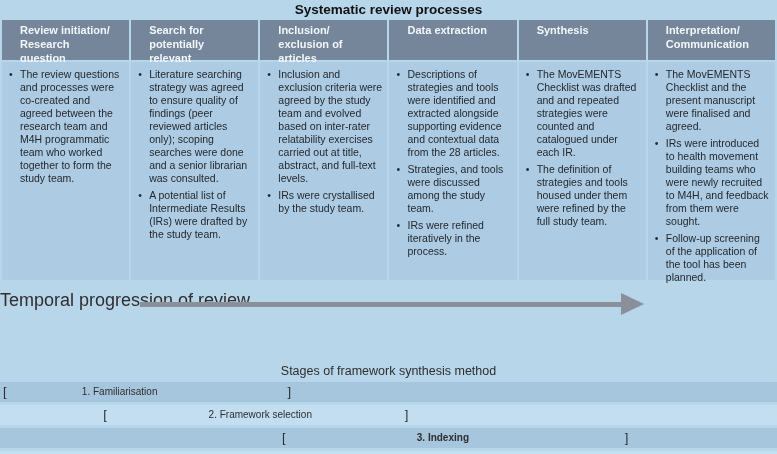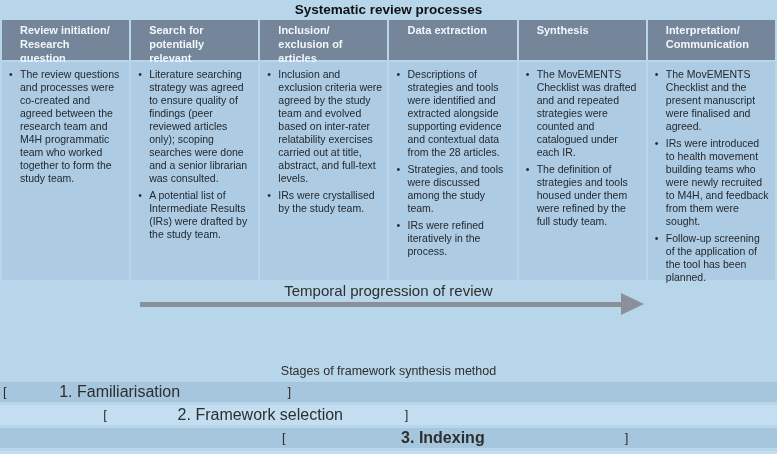--- a/index.html
+++ b/index.html
@@ -14,35 +14,35 @@
   .hcell{background:var(--header-bg,#75859a);color:var(--header-text,#f2f7fb);
          font-size:11px;font-weight:bold;line-height:1.25;padding:4px 18px;
          height:40px;box-sizing:border-box;white-space:pre-line;}
   .bcell{background:var(--cell-bg,#adcce3);color:var(--body-text,#23282e);
          font-size:10.5px;line-height:1.24;padding:6px 5px 0 7px;
          height:218px;box-sizing:border-box;}
   .bullet{display:flex;gap:3px;margin-bottom:4px;}
   .dot{flex:0 0 8px;}
   .btxt{flex:1;}
   .timeline{position:relative;height:40px;}
-  .arrow-label{position:absolute;top:2px;left:0;right:0;text-align:center;
-               font-size:15px;color:var(--label-text,#2e2e2e);}
+  .arrow-label{position:absolute;top:10px;left:0;right:0;
+               font-size:18px;color:var(--label-text,#2e2e2e);}
   .arrow-line{position:absolute;top:22px;left:140px;width:482px;height:5px;
               background:var(--arrow,#8a9099);}
   .arrow-head{position:absolute;top:13px;left:621px;width:0;height:0;
               border-left:23px solid var(--arrow,#8a9099);
               border-top:11px solid transparent;border-bottom:11px solid transparent;}
   .stages-label{height:18px;line-height:18px;text-align:center;font-size:12.5px;
                 color:var(--label-text,#2e2e2e);margin-bottom:2px;margin-top:42px;}
   .band{position:relative;height:20px;margin-bottom:3px;width:100%;}
   .band:nth-child(odd){background:var(--band-dark,#a6c6dd);}
   .band:nth-child(even){background:var(--band-light,#c3def1);}
   .band span{position:absolute;top:0;line-height:20px;color:var(--label-text,#2e2e2e);}
   .band .br{font-size:13px;}
-  .band .lbl{transform:translateX(-50%);white-space:nowrap;font-size:16px;}
+  .band .lbl{transform:translateX(-50%);white-space:nowrap;font-size:10px;}
 </style>
 </head>
 <body>
 
 <div class="page">
   <div class="figure">
     <div class="title">Systematic review processes</div>
     <div class="grid" id="grid">
         <div class="hcell">Review initiation/
 Research question

